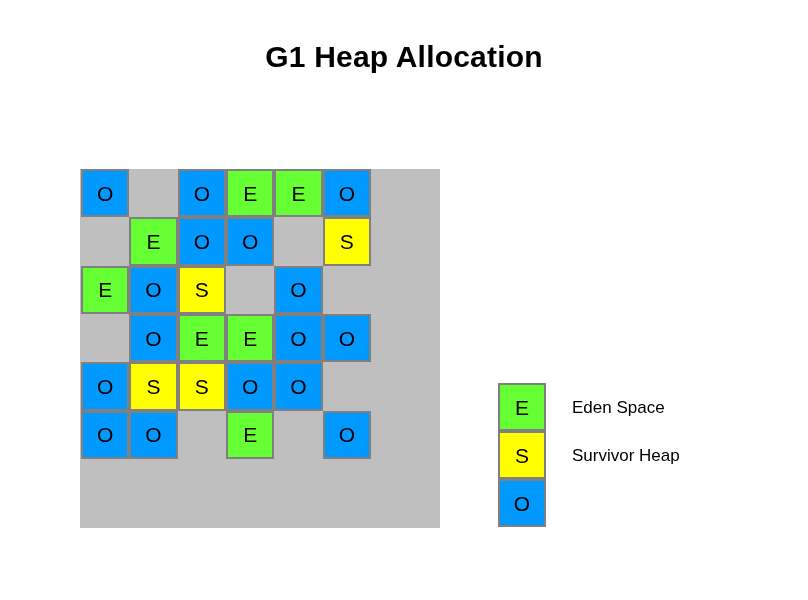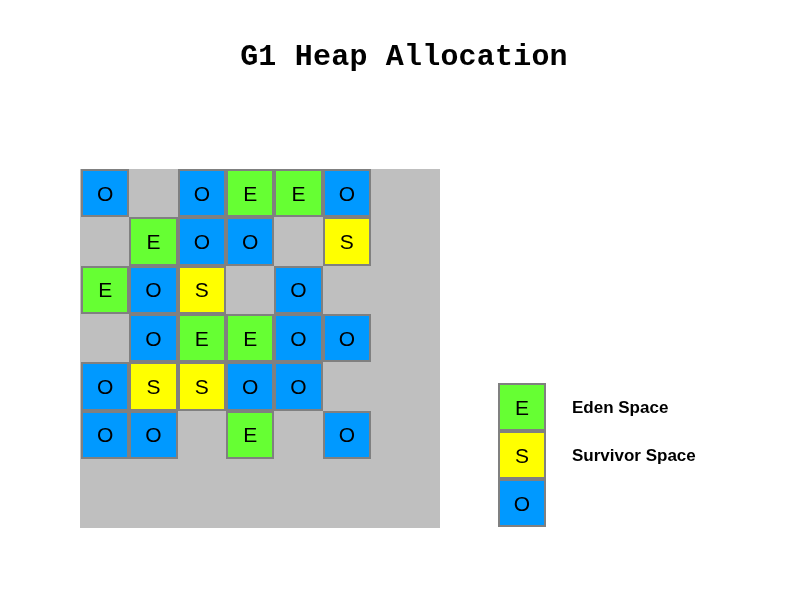--- a/index.html
+++ b/index.html
@@ -21,21 +21,20 @@
     position: absolute;
     left: 0;
     top: 38px;
     width: 808px;
     text-align: center;
     font-size: 30px;
     font-weight: bold;
     color: #000000;
     letter-spacing: 0.2px;
     line-height: 38px;
-    font-family: Liberation Mono, monospace;
   }
 
   
   #heap-panel {
     position: absolute;
     left: 80px;
     top: 169px;
     width: 360px;
     height: 359px;
     background: #bfbfbf;
@@ -95,21 +94,21 @@
     color: #000000;
     line-height: 1;
     user-select: none;
   }
   .legend-swatch.eden { background: #66ff33; }
   .legend-swatch.surv { background: #ffff00; }
   .legend-swatch.old  { background: #0099ff; }
   .legend-label {
     margin-left: 26px;
     font-size: 17px;
-    font-weight: bold;
+    font-weight: normal;
     color: #000000;
     white-space: nowrap;
     line-height: 1;
   }
 </style>
 </head>
 <body>
 
 <div id="slide-title">G1 Heap Allocation</div>
 
@@ -154,18 +153,18 @@
     </div>
 </div>
 
 <div id="legend">
     <div class="legend-row">
       <div class="legend-swatch eden">E</div>
       <div class="legend-label">Eden Space</div>
     </div>
     <div class="legend-row">
       <div class="legend-swatch surv">S</div>
-      <div class="legend-label">Survivor Space</div>
+      <div class="legend-label">Survivor Heap</div>
     </div>
     <div class="legend-row">
       <div class="legend-swatch old">O</div>
     </div>
   </div>
 
 </body></html>

